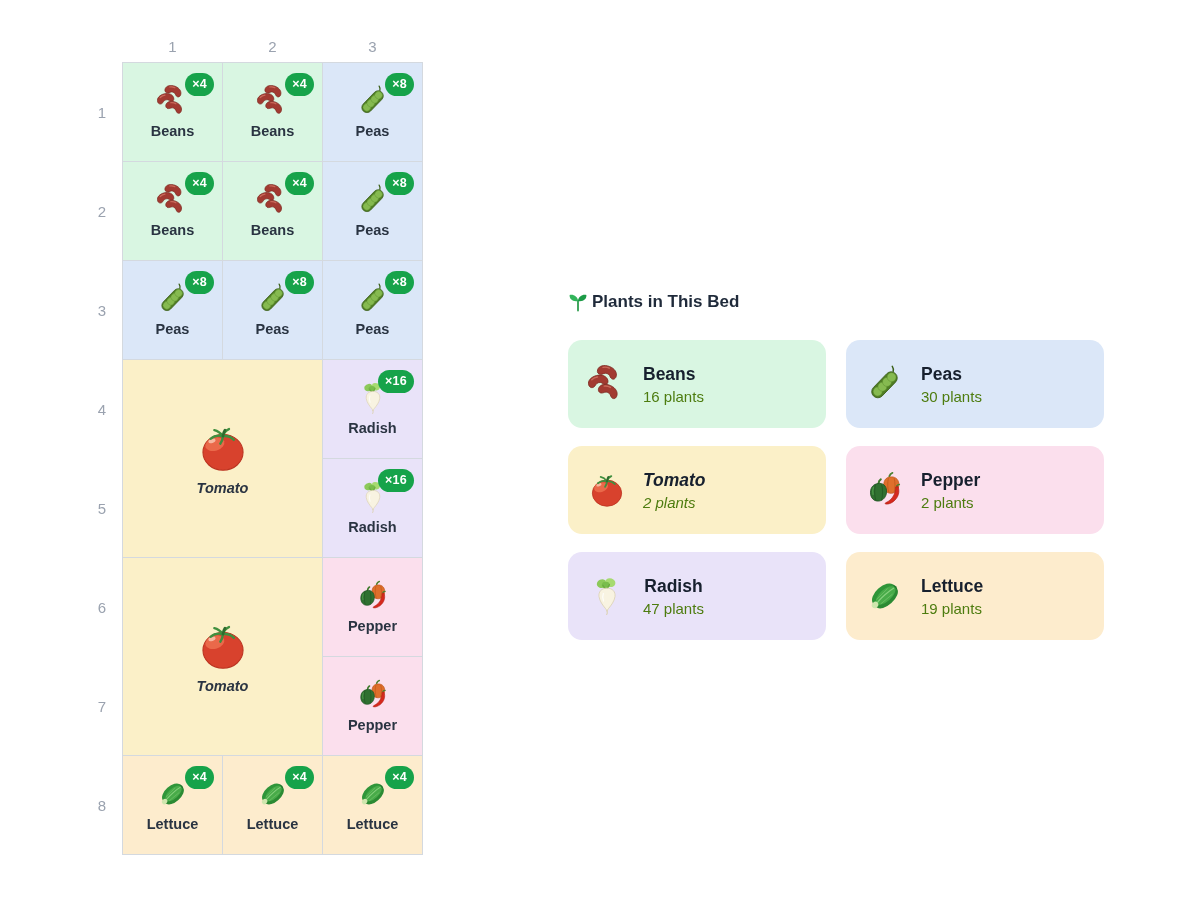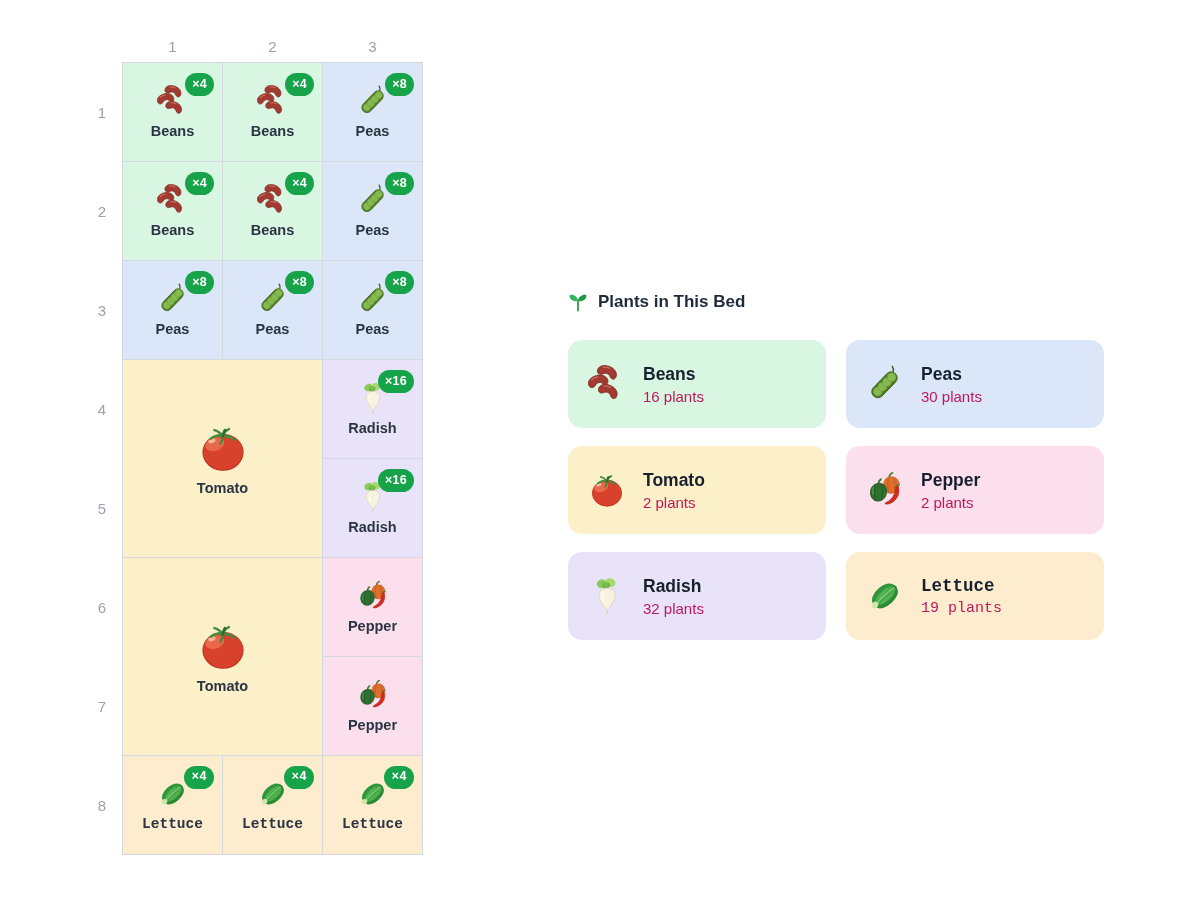--- a/index.html
+++ b/index.html
@@ -38,38 +38,38 @@
   .cell-icon svg { width:32px; height:32px; display:block; }
   .cell-lg .cell-icon svg { width:52px; height:52px; }
   .cell-label { font-size:14.5px; font-weight:700; color:#2a3442; }
   .badge {
     position:absolute; top:10px; right:8px; background:#16a34a; color:#ffffff;
     font-size:12.5px; font-weight:700; line-height:1; padding:5px 7px;
     border-radius:999px; letter-spacing:.3px;
   }
   .c-beans   { background:#d9f6e2; }
   .c-peas    { background:#dbe7f8; }
-  .c-tomato  { background:#fbf0c8; }
-  .c-radish  { background:#e9e3f9; }
+  .c-tomato  { background:#fbf0c8;font-style:italic; }
+  .c-radish  { background:#e9e3f9;text-align:center; }
   .c-pepper  { background:#fbdfed; }
-  .c-lettuce { background:#fdeccd;font-family:Liberation Mono, monospace; }
+  .c-lettuce { background:#fdeccd; }
 
   
   .legend { position:absolute; left:568px; top:290px; }
-  .legend-header { display:flex; align-items:center; gap:10px; height:24px; margin-bottom:26px; }
+  .legend-header { display:flex; align-items:center; gap:4px; height:24px; margin-bottom:26px; }
   .legend-header svg { width:20px; height:20px; }
   .legend-title { font-size:17px; font-weight:700; color:#1f2a3a; }
   .cards { display:grid; grid-template-columns:repeat(2,258px); column-gap:20px; row-gap:18px; }
   .card {
     height:88px; border-radius:14px; display:flex; align-items:center;
     padding:0 20px; gap:17px;
   }
   .card-icon svg { width:38px; height:38px; display:block; }
   .card-title { font-size:17.5px; font-weight:700; color:#17202e; line-height:1.2; }
-  .card-sub { font-size:15px; color:#be185d; margin-top:3px; }
+  .card-sub { font-size:15px; color:#4d7c0f; margin-top:3px; }
 
   .defs { position:absolute; width:0; height:0; overflow:hidden; }
 </style>
 </head>
 <body>
 
 <svg class="defs" xmlns="http://www.w3.org/2000/svg" aria-hidden="true">
   <defs>
     <g id="bean-unit">
       <path d="M10.5 0 C16.5 0 20.8 3.4 20.8 7.8 C20.8 10.9 18.4 12.2 16.2 10.9 C14.4 9.8 13.9 7.8 10.7 7.8 C7.5 7.8 7 10.3 4.7 11.1 C2.4 11.9 0 10.3 0 7.3 C0 3 4.6 0 10.5 0 Z" fill="#a23a31" stroke="#7e2a22" stroke-width="0.8"></path>
@@ -399,21 +399,21 @@
       </div>
 
       <div class="card c-radish">
         <span class="card-icon">
             <svg>
               <use href="#i-radish"></use>
             </svg>
           </span>
         <div class="card-text">
           <div class="card-title">Radish</div>
-          <div class="card-sub">32 plants</div>
+          <div class="card-sub">47 plants</div>
         </div>
       </div>
 
       <div class="card c-lettuce">
         <span class="card-icon">
             <svg>
               <use href="#i-lettuce"></use>
             </svg>
           </span>
         <div class="card-text">

